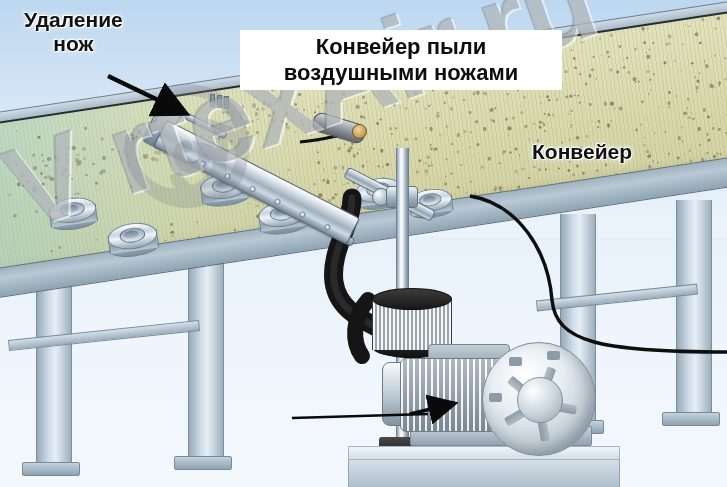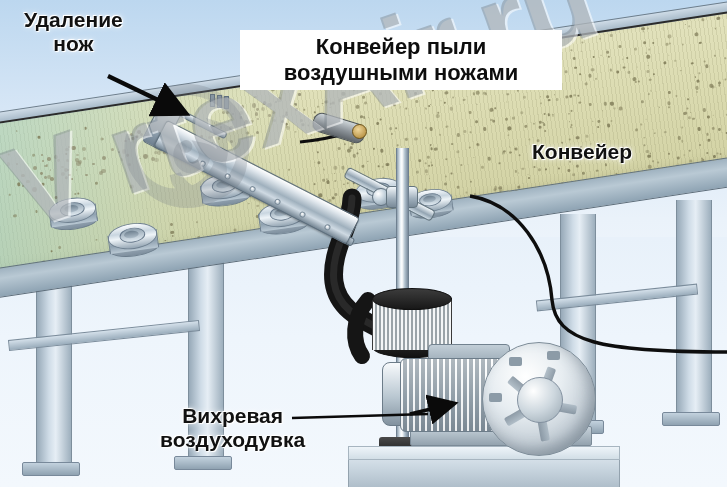--- a/index.html
+++ b/index.html
@@ -1150,16 +1150,14 @@
   <div class="label" id="label-air-knife">Удаление
 нож</div>
 
   <div class="title-box">
     <span>Конвейер пыли
 воздушными ножами</span>
   </div>
 
   <div class="label" id="label-conveyor">Конвейер</div>
 
-  <div class="label" id="label-blower">Вихревая
-воздуходувка</div>
 
 </div>
 
 </body></html>

